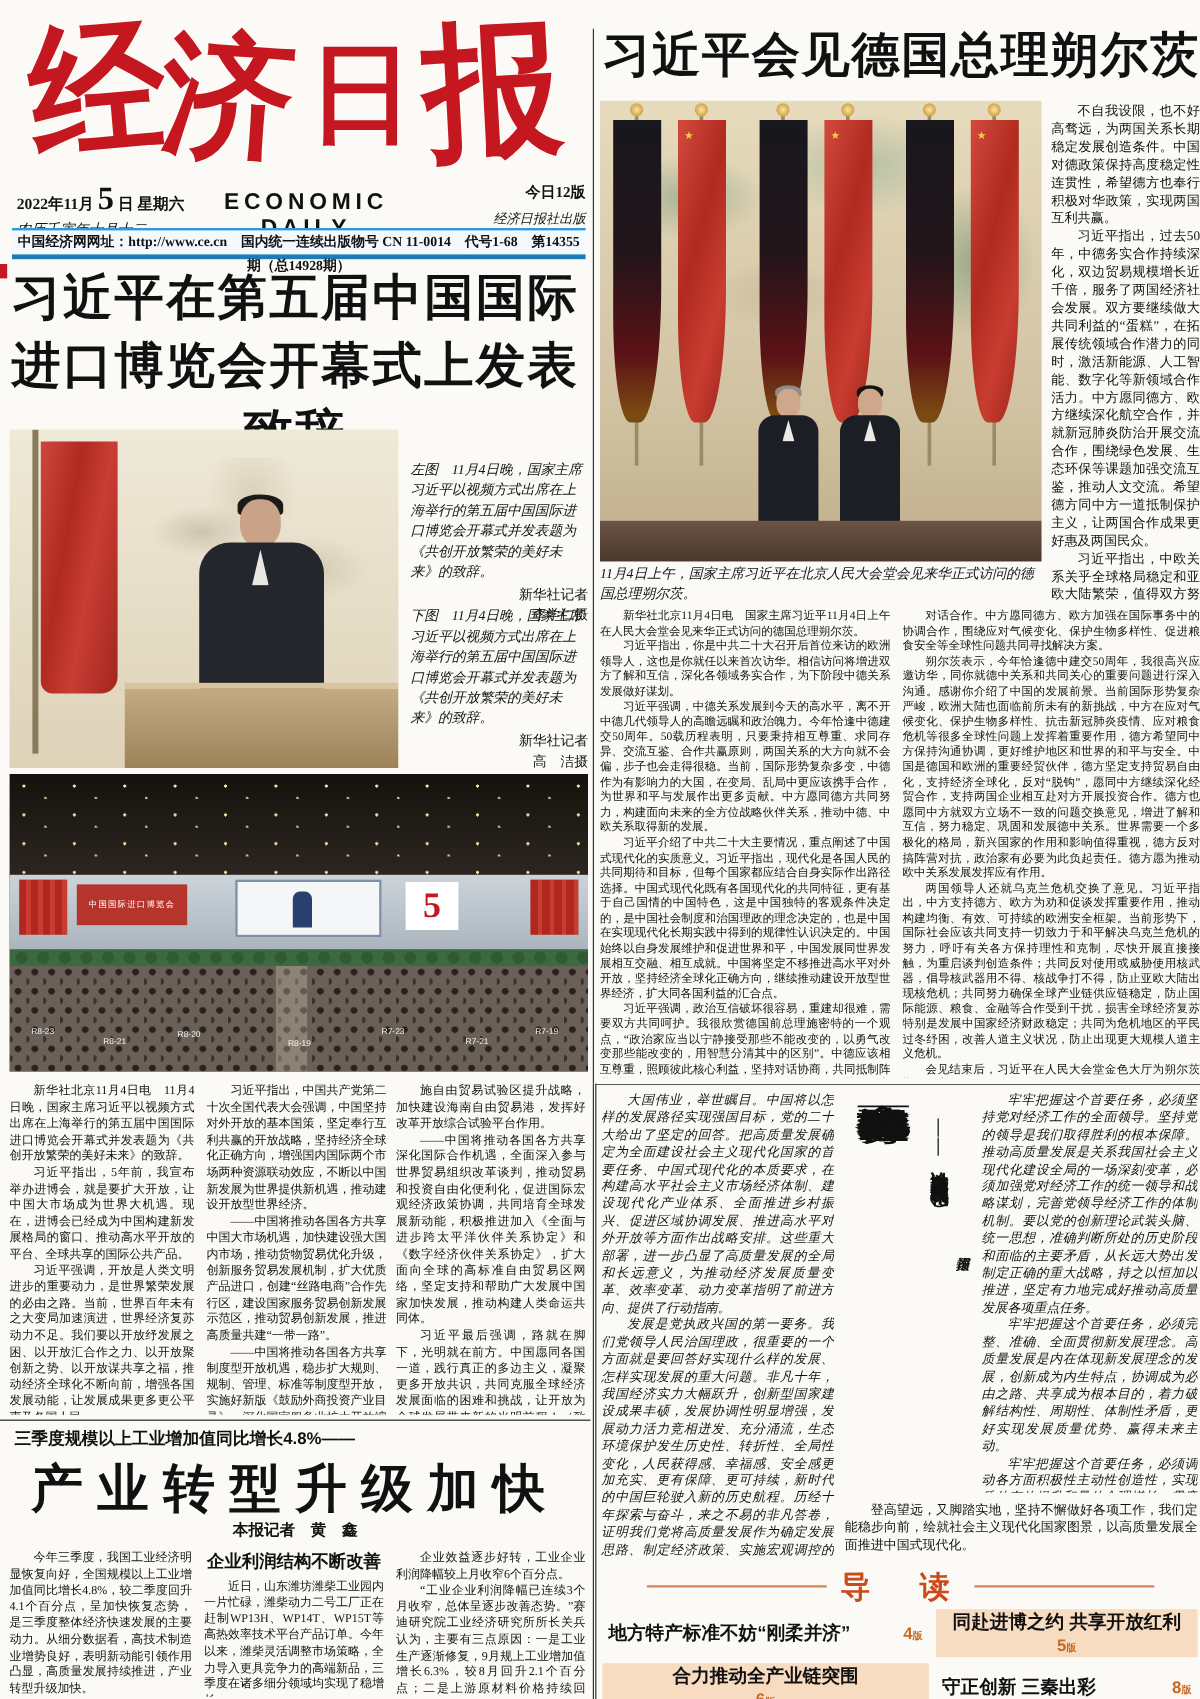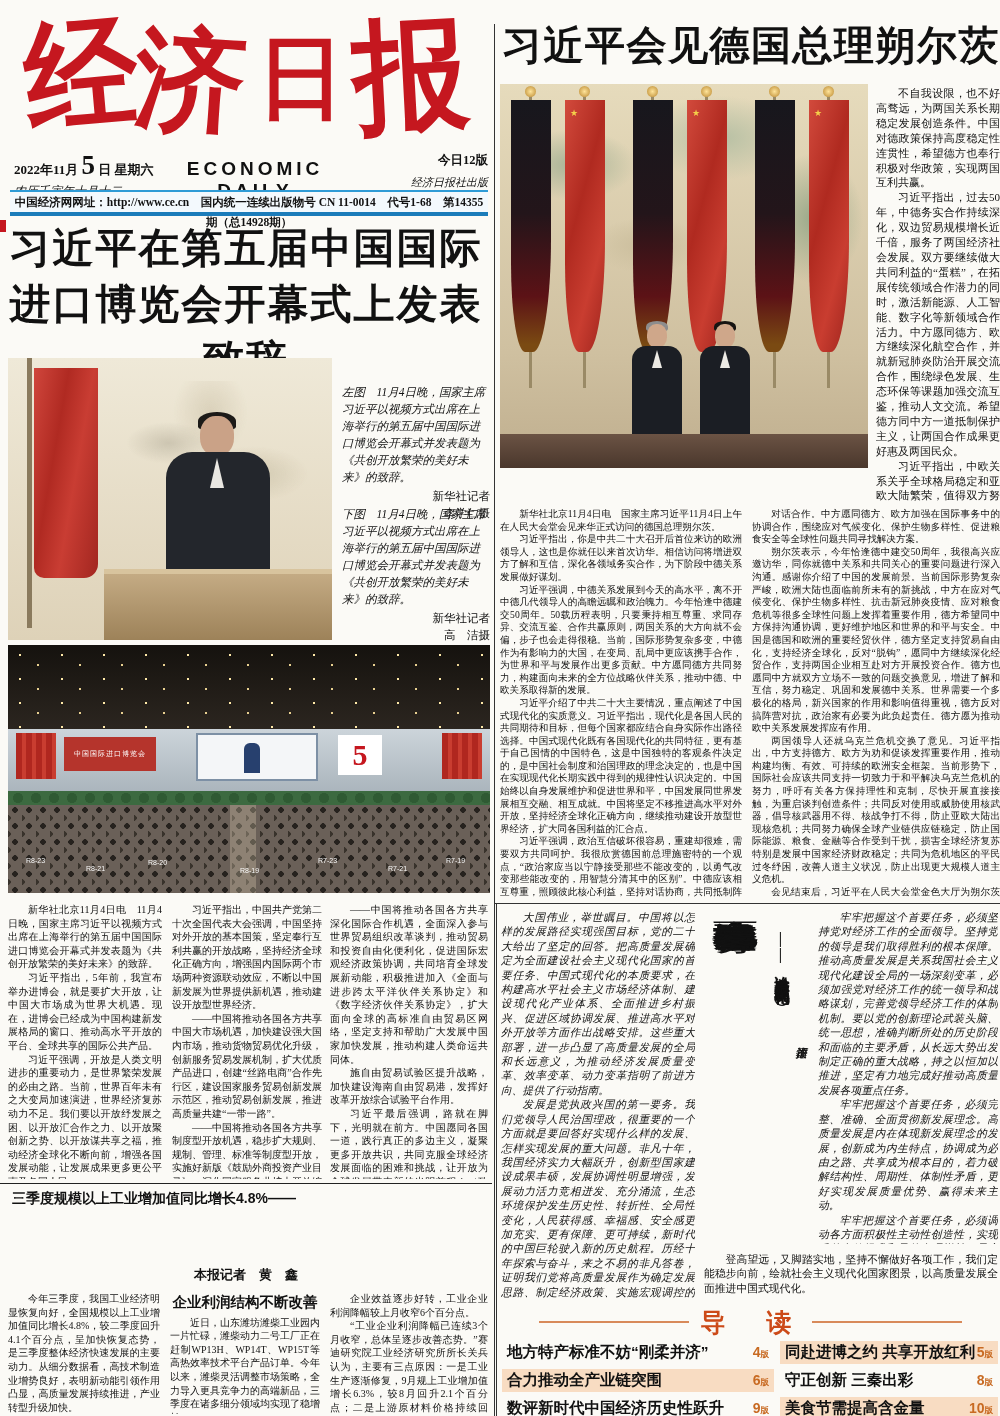--- a/index.html
+++ b/index.html
@@ -133,21 +133,21 @@
             font-family:"Liberation Sans","DejaVu Sans",sans-serif;transform:scaleY(.42);transform-origin:top left;white-space:nowrap;}
   .ed-sub{left:772px;top:932px;height:316px;writing-mode:vertical-rl;font-size:15px;font-weight:bold;letter-spacing:1px;white-space:nowrap;}
   .ed-byline{left:793px;top:1038px;height:90px;writing-mode:vertical-rl;font-size:11.5px;font-style:italic;}
 
   
   .daodu-title{left:500px;top:1306px;width:500px;height:32px;display:flex;align-items:center;justify-content:center;gap:12px;}
   .daodu-title .txt{color:#cc4a18;font-size:25px;font-weight:900;letter-spacing:8px;font-family:"Liberation Sans",sans-serif;}
   .daodu-title .line{flex:1;height:2px;background:#d88a5a;max-width:150px;}
   .daodu-items{left:502px;top:1341px;width:496px;display:grid;grid-template-columns:272px 218px;column-gap:6px;row-gap:5px;}
   .dd-item{display:flex;justify-content:space-between;align-items:center;padding:1px 5px;font-family:"Liberation Sans","DejaVu Sans",sans-serif;}
-  .dd-item.hl{background:#f8dcc2;}
+  .dd-item.hl{background:#f8dcc2;flex-direction:column;}
   .dd-label{font-size:15.5px;font-weight:bold;}
   .dd-page{color:#c86a22;font-weight:bold;font-size:14px;white-space:nowrap;}
   .dd-page i{font-style:normal;font-size:8.5px;}
 </style>
 </head>
 <body>
 
 <div class="page">
 
   <div class="abs mh-title">
@@ -229,27 +229,28 @@
       <p>新华社北京11月4日电　11月4日晚，国家主席习近平以视频方式出席在上海举行的第五届中国国际进口博览会开幕式并发表题为《共创开放繁荣的美好未来》的致辞。</p>
       <p>习近平指出，5年前，我宣布举办进博会，就是要扩大开放，让中国大市场成为世界大机遇。现在，进博会已经成为中国构建新发展格局的窗口、推动高水平开放的平台、全球共享的国际公共产品。</p>
       <p>习近平强调，开放是人类文明进步的重要动力，是世界繁荣发展的必由之路。当前，世界百年未有之大变局加速演进，世界经济复苏动力不足。我们要以开放纾发展之困、以开放汇合作之力、以开放聚创新之势、以开放谋共享之福，推动经济全球化不断向前，增强各国发展动能，让发展成果更多更公平惠及各国人民。</p>
     </div>
   <div class="abs col ciie-c2">
       <p>习近平指出，中国共产党第二十次全国代表大会强调，中国坚持对外开放的基本国策，坚定奉行互利共赢的开放战略，坚持经济全球化正确方向，增强国内国际两个市场两种资源联动效应，不断以中国新发展为世界提供新机遇，推动建设开放型世界经济。</p>
       <p>——中国将推动各国各方共享中国大市场机遇，加快建设强大国内市场，推动货物贸易优化升级，创新服务贸易发展机制，扩大优质产品进口，创建“丝路电商”合作先行区，建设国家服务贸易创新发展示范区，推动贸易创新发展，推进高质量共建“一带一路”。</p>
       <p>——中国将推动各国各方共享制度型开放机遇，稳步扩大规则、规制、管理、标准等制度型开放，实施好新版《鼓励外商投资产业目录》，深化国家服务业扩大开放综合示范区建设；实</p>
     </div>
   <div class="abs col ciie-c3">
+      <p>施自由贸易试验区提升战略，加快建设海南自由贸易港，发挥好改革开放综合试验平台作用。</p>
       <p>——中国将推动各国各方共享深化国际合作机遇，全面深入参与世界贸易组织改革谈判，推动贸易和投资自由化便利化，促进国际宏观经济政策协调，共同培育全球发展新动能，积极推进加入《全面与进步跨太平洋伙伴关系协定》和《数字经济伙伴关系协定》，扩大面向全球的高标准自由贸易区网络，坚定支持和帮助广大发展中国家加快发展，推动构建人类命运共同体。</p>
-      <p>施自由贸易试验区提升战略，加快建设海南自由贸易港，发挥好改革开放综合试验平台作用。</p>
       <p>习近平最后强调，路就在脚下，光明就在前方。中国愿同各国一道，践行真正的多边主义，凝聚更多开放共识，共同克服全球经济发展面临的困难和挑战，让开放为全球发展带来新的光明前程！（致辞全文见二版）</p>
     </div>
 
   <div class="abs industry-rule"></div>
   <div class="abs ind-eyebrow">三季度规模以上工业增加值同比增长4.8%——</div>
+  <div class="abs ind-headline">产业转型升级加快</div>
   <div class="abs ind-byline">本报记者　黄　鑫</div>
   <div class="abs col ind-c1">
       <p>今年三季度，我国工业经济明显恢复向好，全国规模以上工业增加值同比增长4.8%，较二季度回升4.1个百分点，呈加快恢复态势，是三季度整体经济快速发展的主要动力。从细分数据看，高技术制造业增势良好，表明新动能引领作用凸显，高质量发展持续推进，产业转型升级加快。</p>
     </div>
   <div class="abs col ind-c2">
     <div class="ind-sub">企业利润结构不断改善</div>
     <div>
         <p>近日，山东潍坊潍柴工业园内一片忙碌，潍柴动力二号工厂正在赶制WP13H、WP14T、WP15T等高热效率技术平台产品订单。今年以来，潍柴灵活调整市场策略，全力导入更具竞争力的高端新品，三季度在诸多细分领域均实现了稳增长。</p>
       </div>
   </div>
@@ -307,20 +308,21 @@
     </div>
     <div class="sp-floor"></div>
   </div>
 
   <div class="abs col sz-side">
       <p>不自我设限，也不好高骛远，为两国关系长期稳定发展创造条件。中国对德政策保持高度稳定性连贯性，希望德方也奉行积极对华政策，实现两国互利共赢。</p>
       <p>习近平指出，过去50年，中德务实合作持续深化，双边贸易规模增长近千倍，服务了两国经济社会发展。双方要继续做大共同利益的“蛋糕”，在拓展传统领域合作潜力的同时，激活新能源、人工智能、数字化等新领域合作活力。中方愿同德方、欧方继续深化航空合作，并就新冠肺炎防治开展交流合作，围绕绿色发展、生态环保等课题加强交流互鉴，推动人文交流。希望德方同中方一道抵制保护主义，让两国合作成果更好惠及两国民众。</p>
       <p>习近平指出，中欧关系关乎全球格局稳定和亚欧大陆繁荣，值得双方努力维护好、发展好。中方始终视欧洲为全面战略伙伴，支持欧盟战略自主，希望欧洲稳定繁荣，坚持中欧关系不针对、不依附、也不受制于第三方。形势越是复杂困难，中欧就越要坚持相互尊重、互利共赢、</p>
     </div>
   <div class="abs sz-caption">
+    <span>11月4日上午，国家主席习近平在北京人民大会堂会见来华正式访问的德国总理朔尔茨。</span>
   </div>
   <div class="abs col sz-c1">
       <p>新华社北京11月4日电　国家主席习近平11月4日上午在人民大会堂会见来华正式访问的德国总理朔尔茨。</p>
       <p>习近平指出，你是中共二十大召开后首位来访的欧洲领导人，这也是你就任以来首次访华。相信访问将增进双方了解和互信，深化各领域务实合作，为下阶段中德关系发展做好谋划。</p>
       <p>习近平强调，中德关系发展到今天的高水平，离不开中德几代领导人的高瞻远瞩和政治魄力。今年恰逢中德建交50周年。50载历程表明，只要秉持相互尊重、求同存异、交流互鉴、合作共赢原则，两国关系的大方向就不会偏，步子也会走得很稳。当前，国际形势复杂多变，中德作为有影响力的大国，在变局、乱局中更应该携手合作，为世界和平与发展作出更多贡献。中方愿同德方共同努力，构建面向未来的全方位战略伙伴关系，推动中德、中欧关系取得新的发展。</p>
       <p>习近平介绍了中共二十大主要情况，重点阐述了中国式现代化的实质意义。习近平指出，现代化是各国人民的共同期待和目标，但每个国家都应结合自身实际作出路径选择。中国式现代化既有各国现代化的共同特征，更有基于自己国情的中国特色，这是中国独特的客观条件决定的，是中国社会制度和治国理政的理念决定的，也是中国在实现现代化长期实践中得到的规律性认识决定的。中国始终以自身发展维护和促进世界和平，中国发展同世界发展相互交融、相互成就。中国将坚定不移推进高水平对外开放，坚持经济全球化正确方向，继续推动建设开放型世界经济，扩大同各国利益的汇合点。</p>
       <p>习近平强调，政治互信破坏很容易，重建却很难，需要双方共同呵护。我很欣赏德国前总理施密特的一个观点，“政治家应当以宁静接受那些不能改变的，以勇气改变那些能改变的，用智慧分清其中的区别”。中德应该相互尊重，照顾彼此核心利益，坚持对话协商，共同抵制阵营对抗、泛意识形态化等因素干扰。双方要始终从战略高度把握两国关系大方向，以建设性态度追求最大公约数，以开放心态促进务实合作，既</p>
     </div>
   <div class="abs col sz-c2">
       <p>对话合作。中方愿同德方、欧方加强在国际事务中的协调合作，围绕应对气候变化、保护生物多样性、促进粮食安全等全球性问题共同寻找解决方案。</p>

